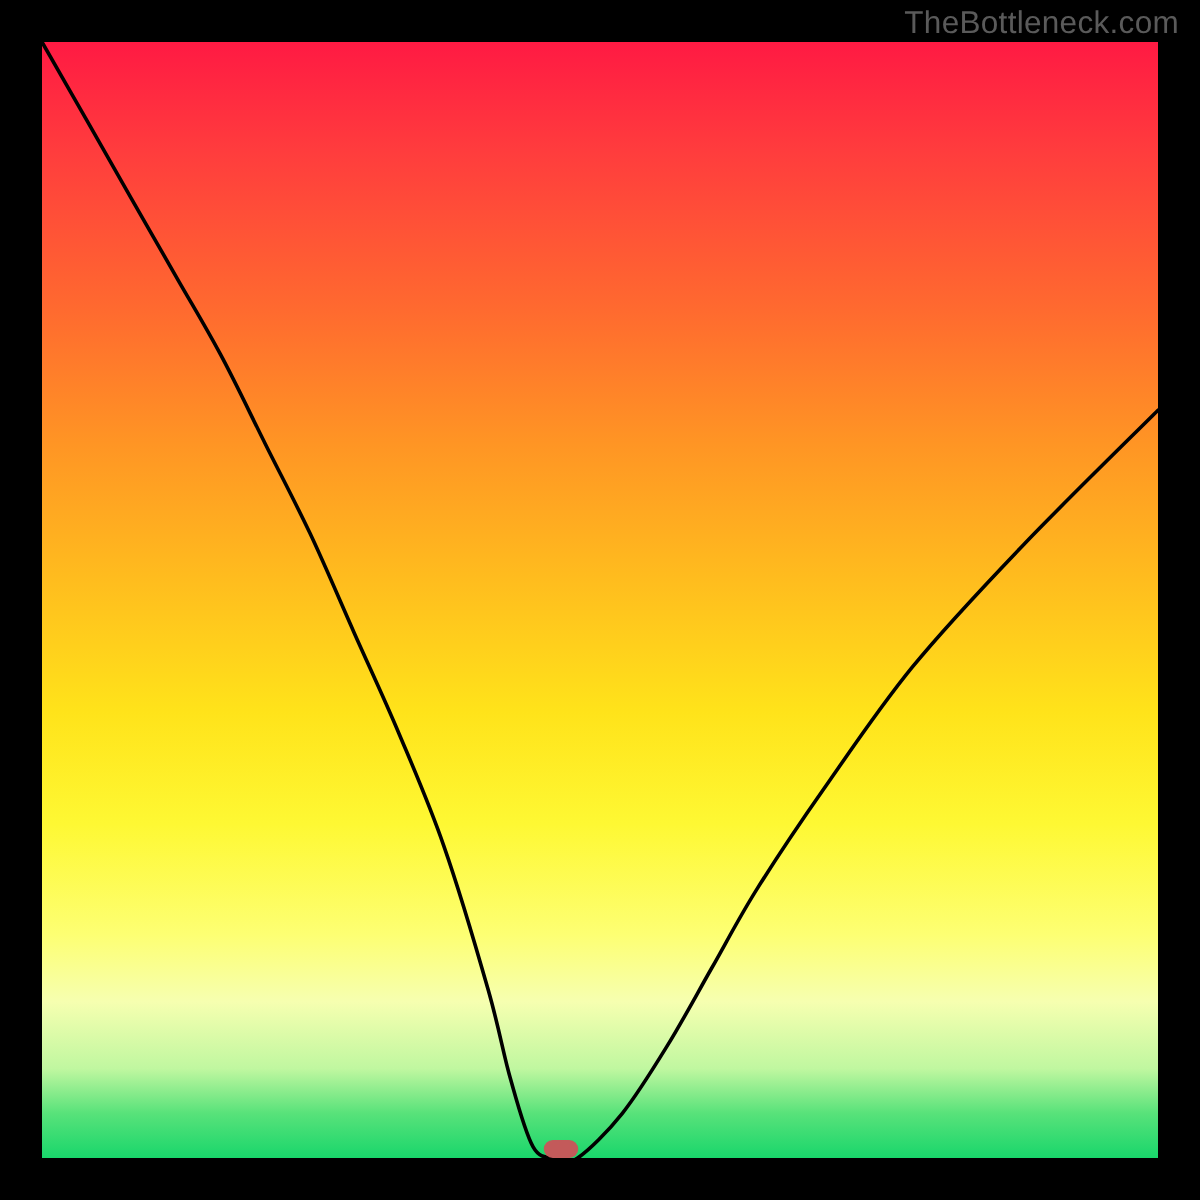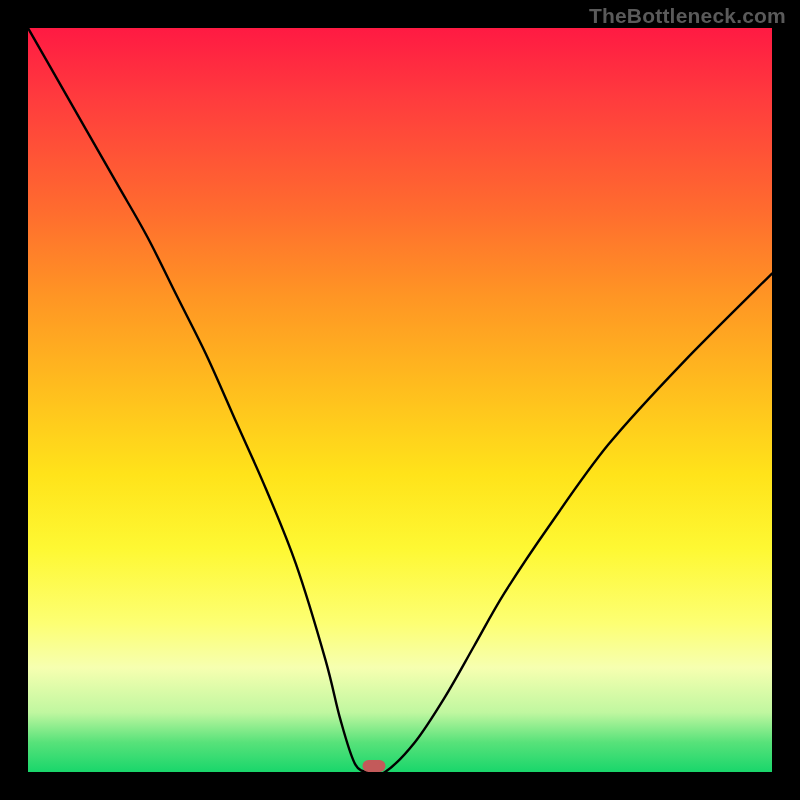--- a/index.html
+++ b/index.html
@@ -16,21 +16,21 @@
     width: 800px;
     height: 800px;
     background: #000;
   }
   .watermark {
     position: absolute;
     top: 4px;
     right: 14px;
     color: #5a5a5a;
     font-size: 21px;
-    font-weight: 700;
+    font-weight: 400;
     letter-spacing: 0.2px;
     z-index: 20;
     user-select: none;
   }
   .plot {
     position: absolute;
     left: 28px;
     top: 28px;
     width: 744px;
     height: 744px;

